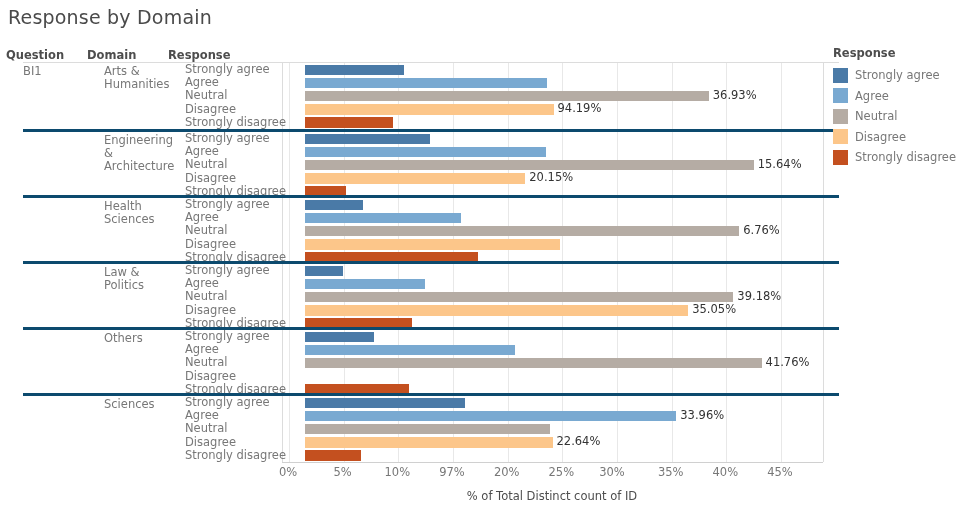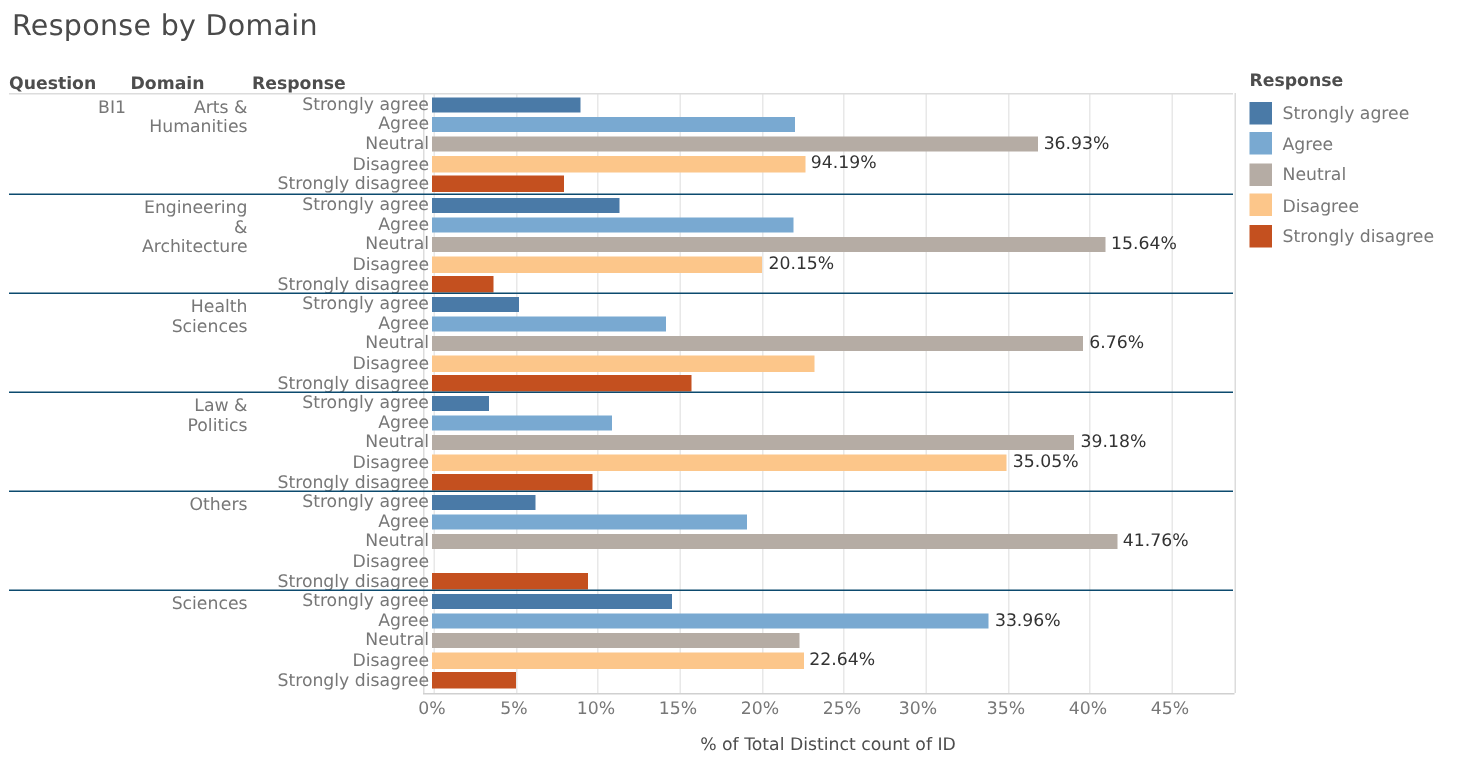--- a/index.html
+++ b/index.html
@@ -21,27 +21,27 @@
   .hdr{
     position:absolute;top:48px;
     font-size:11.5px;font-weight:700;color:#4d4d4d;
   }
   #hdr-question{left:6px;}
   #hdr-domain{left:87px;}
   #hdr-response{left:168px;}
 
   
   #table{
-    position:absolute;left:6px;top:62px;
-    width:816px;height:400px;text-align:right;
+    position:absolute;left:23px;top:62px;
+    width:816px;height:400px;
   }
   .group{
     position:relative;
     height:66px;
-    border-top:1px solid #0c4a6e;
+    border-top:3px solid #0c4a6e;
     box-sizing:border-box;
   }
   .group:first-child{border-top:none;}
   #table{border-top:1px solid #dcdcdc;}
   .q-cell{
     position:absolute;left:0px;top:2px;width:78px;
     font-size:11.5px;color:#777;line-height:13.2px;
   }
   .d-cell{
     position:absolute;left:81px;top:2px;width:78px;
@@ -374,21 +374,21 @@
           </div>
         </div>
       </div>
     </div>
   </div>
 
 <div id="xaxis-ticks">
     <div class="xtick" style="left: 288px;">0%</div>
     <div class="xtick" style="left: 342.667px;">5%</div>
     <div class="xtick" style="left: 397.333px;">10%</div>
-    <div class="xtick" style="left: 452px;">15%</div>
+    <div class="xtick" style="left: 452px;">97%</div>
     <div class="xtick" style="left: 506.667px;">20%</div>
     <div class="xtick" style="left: 561.333px;">25%</div>
     <div class="xtick" style="left: 612px;">30%</div>
     <div class="xtick" style="left: 670.667px;">35%</div>
     <div class="xtick" style="left: 725.333px;">40%</div>
     <div class="xtick" style="left: 780px;">45%</div>
   </div>
 <div id="xaxis-title">% of Total Distinct count of ID</div>
 
 <div id="legend">

